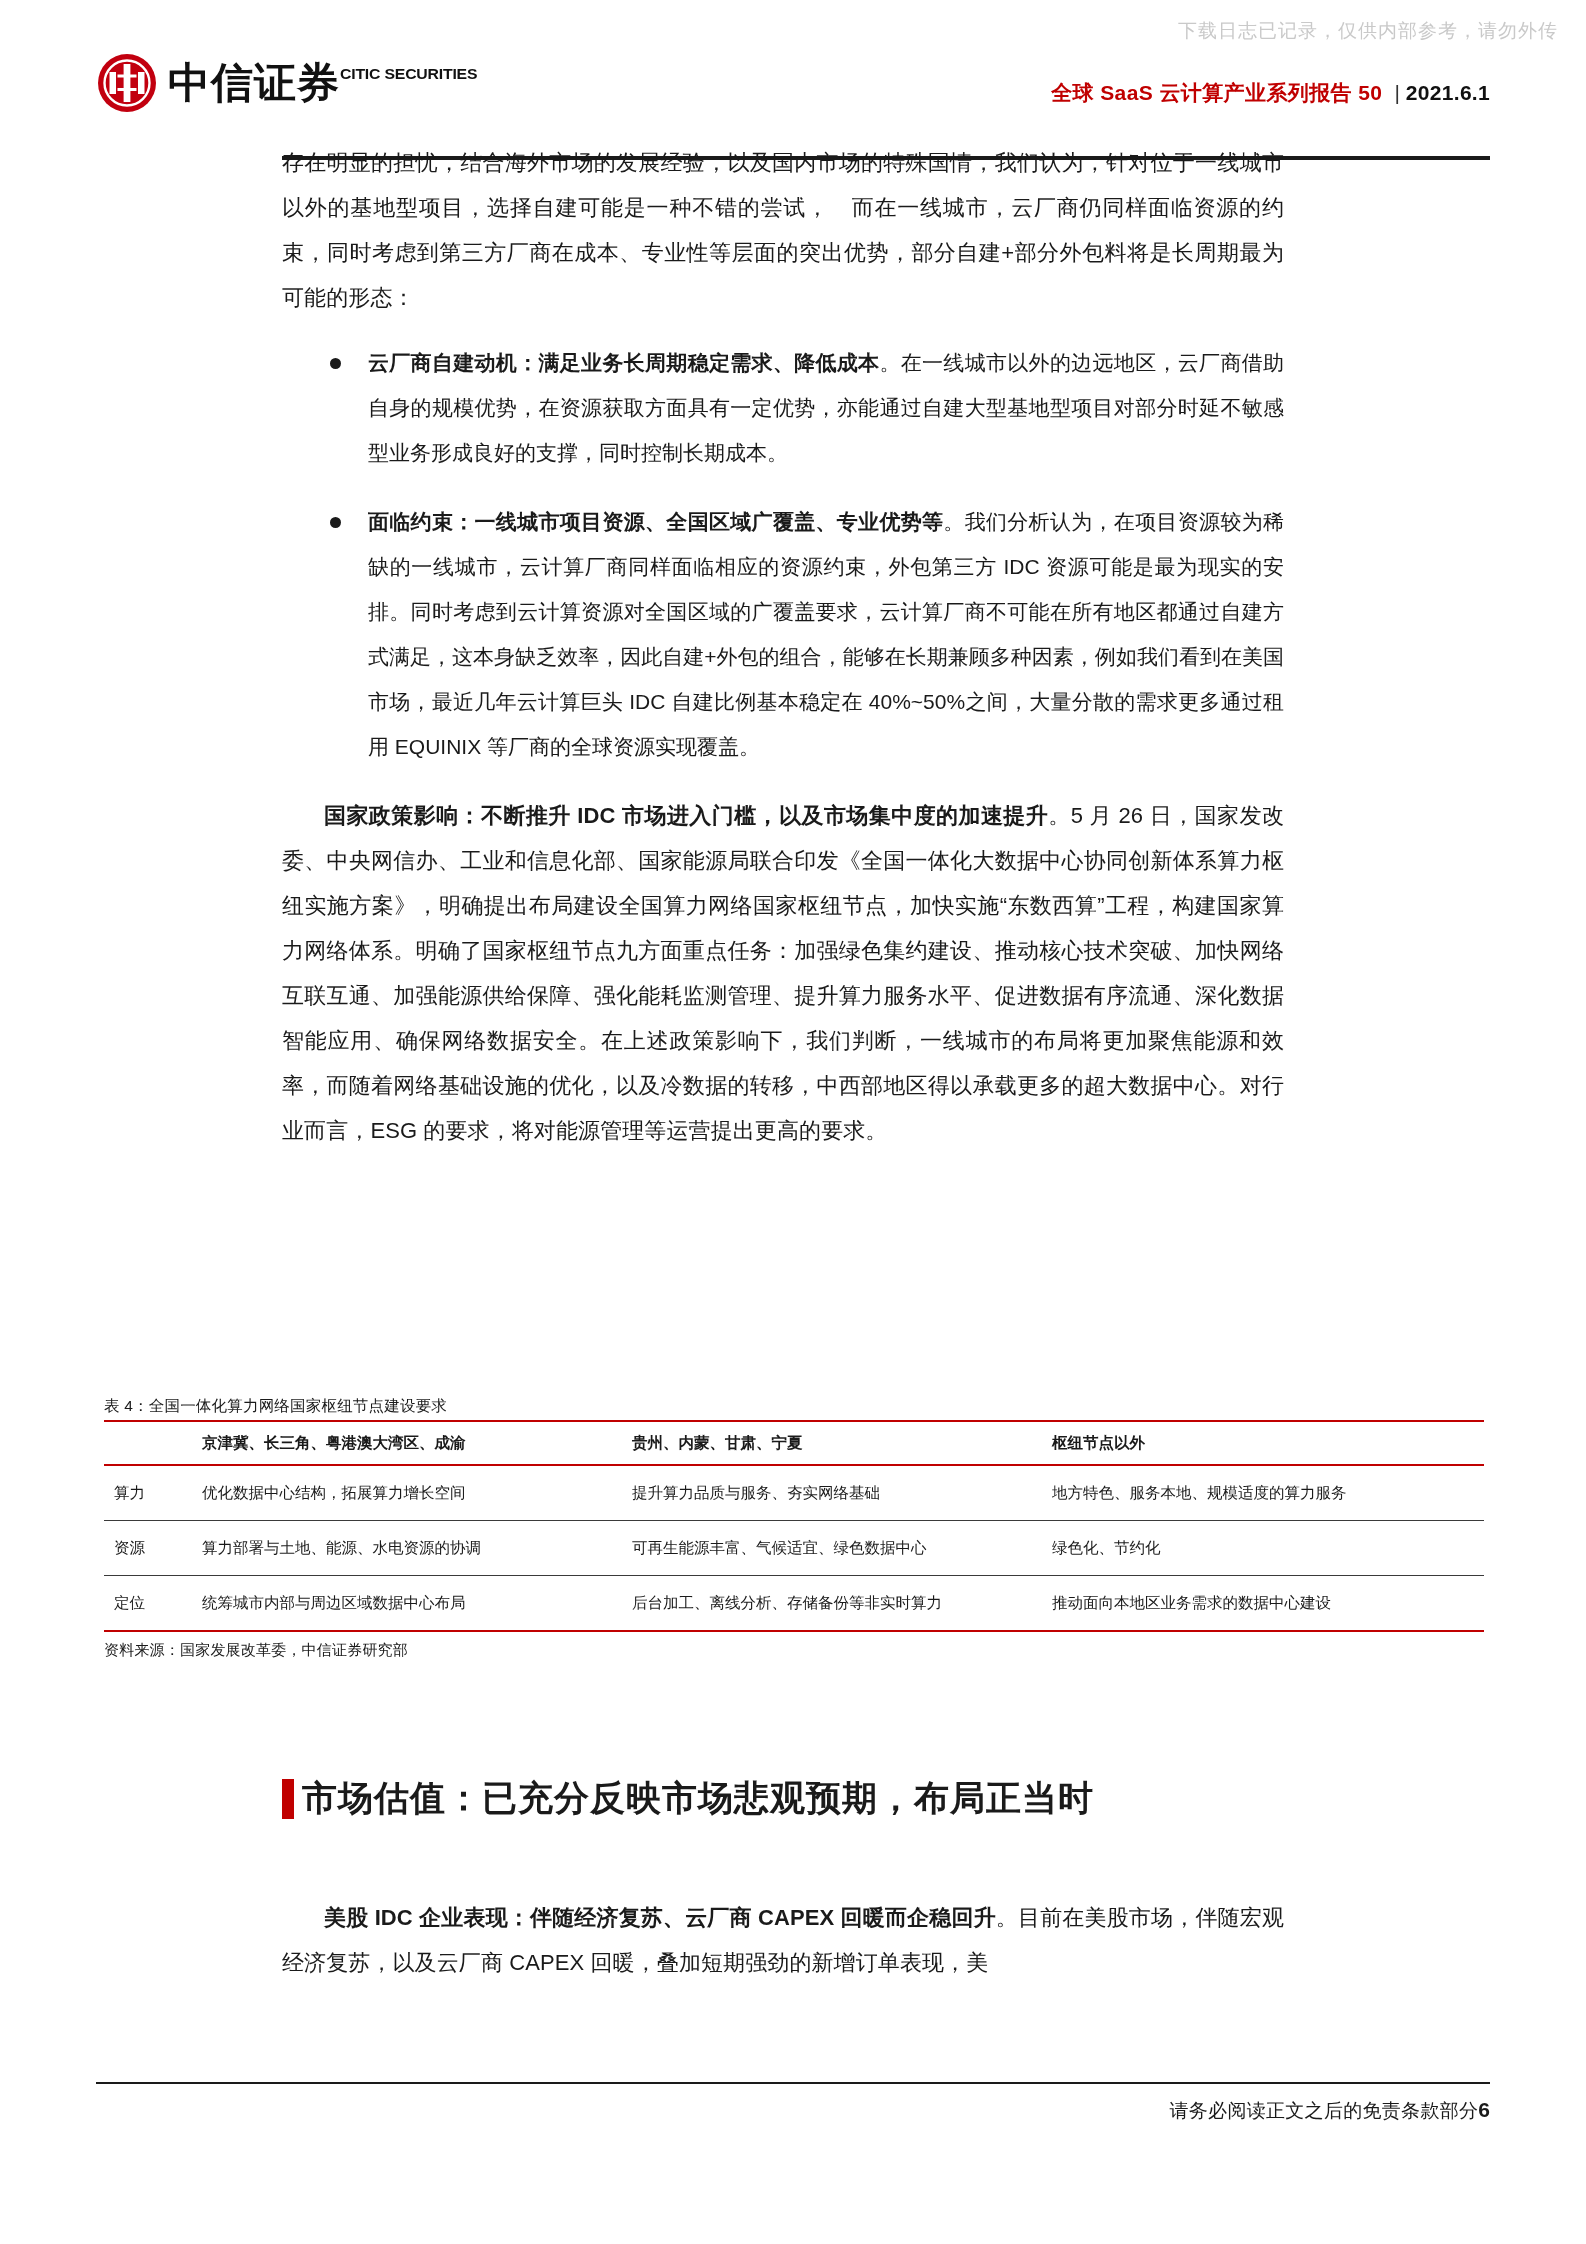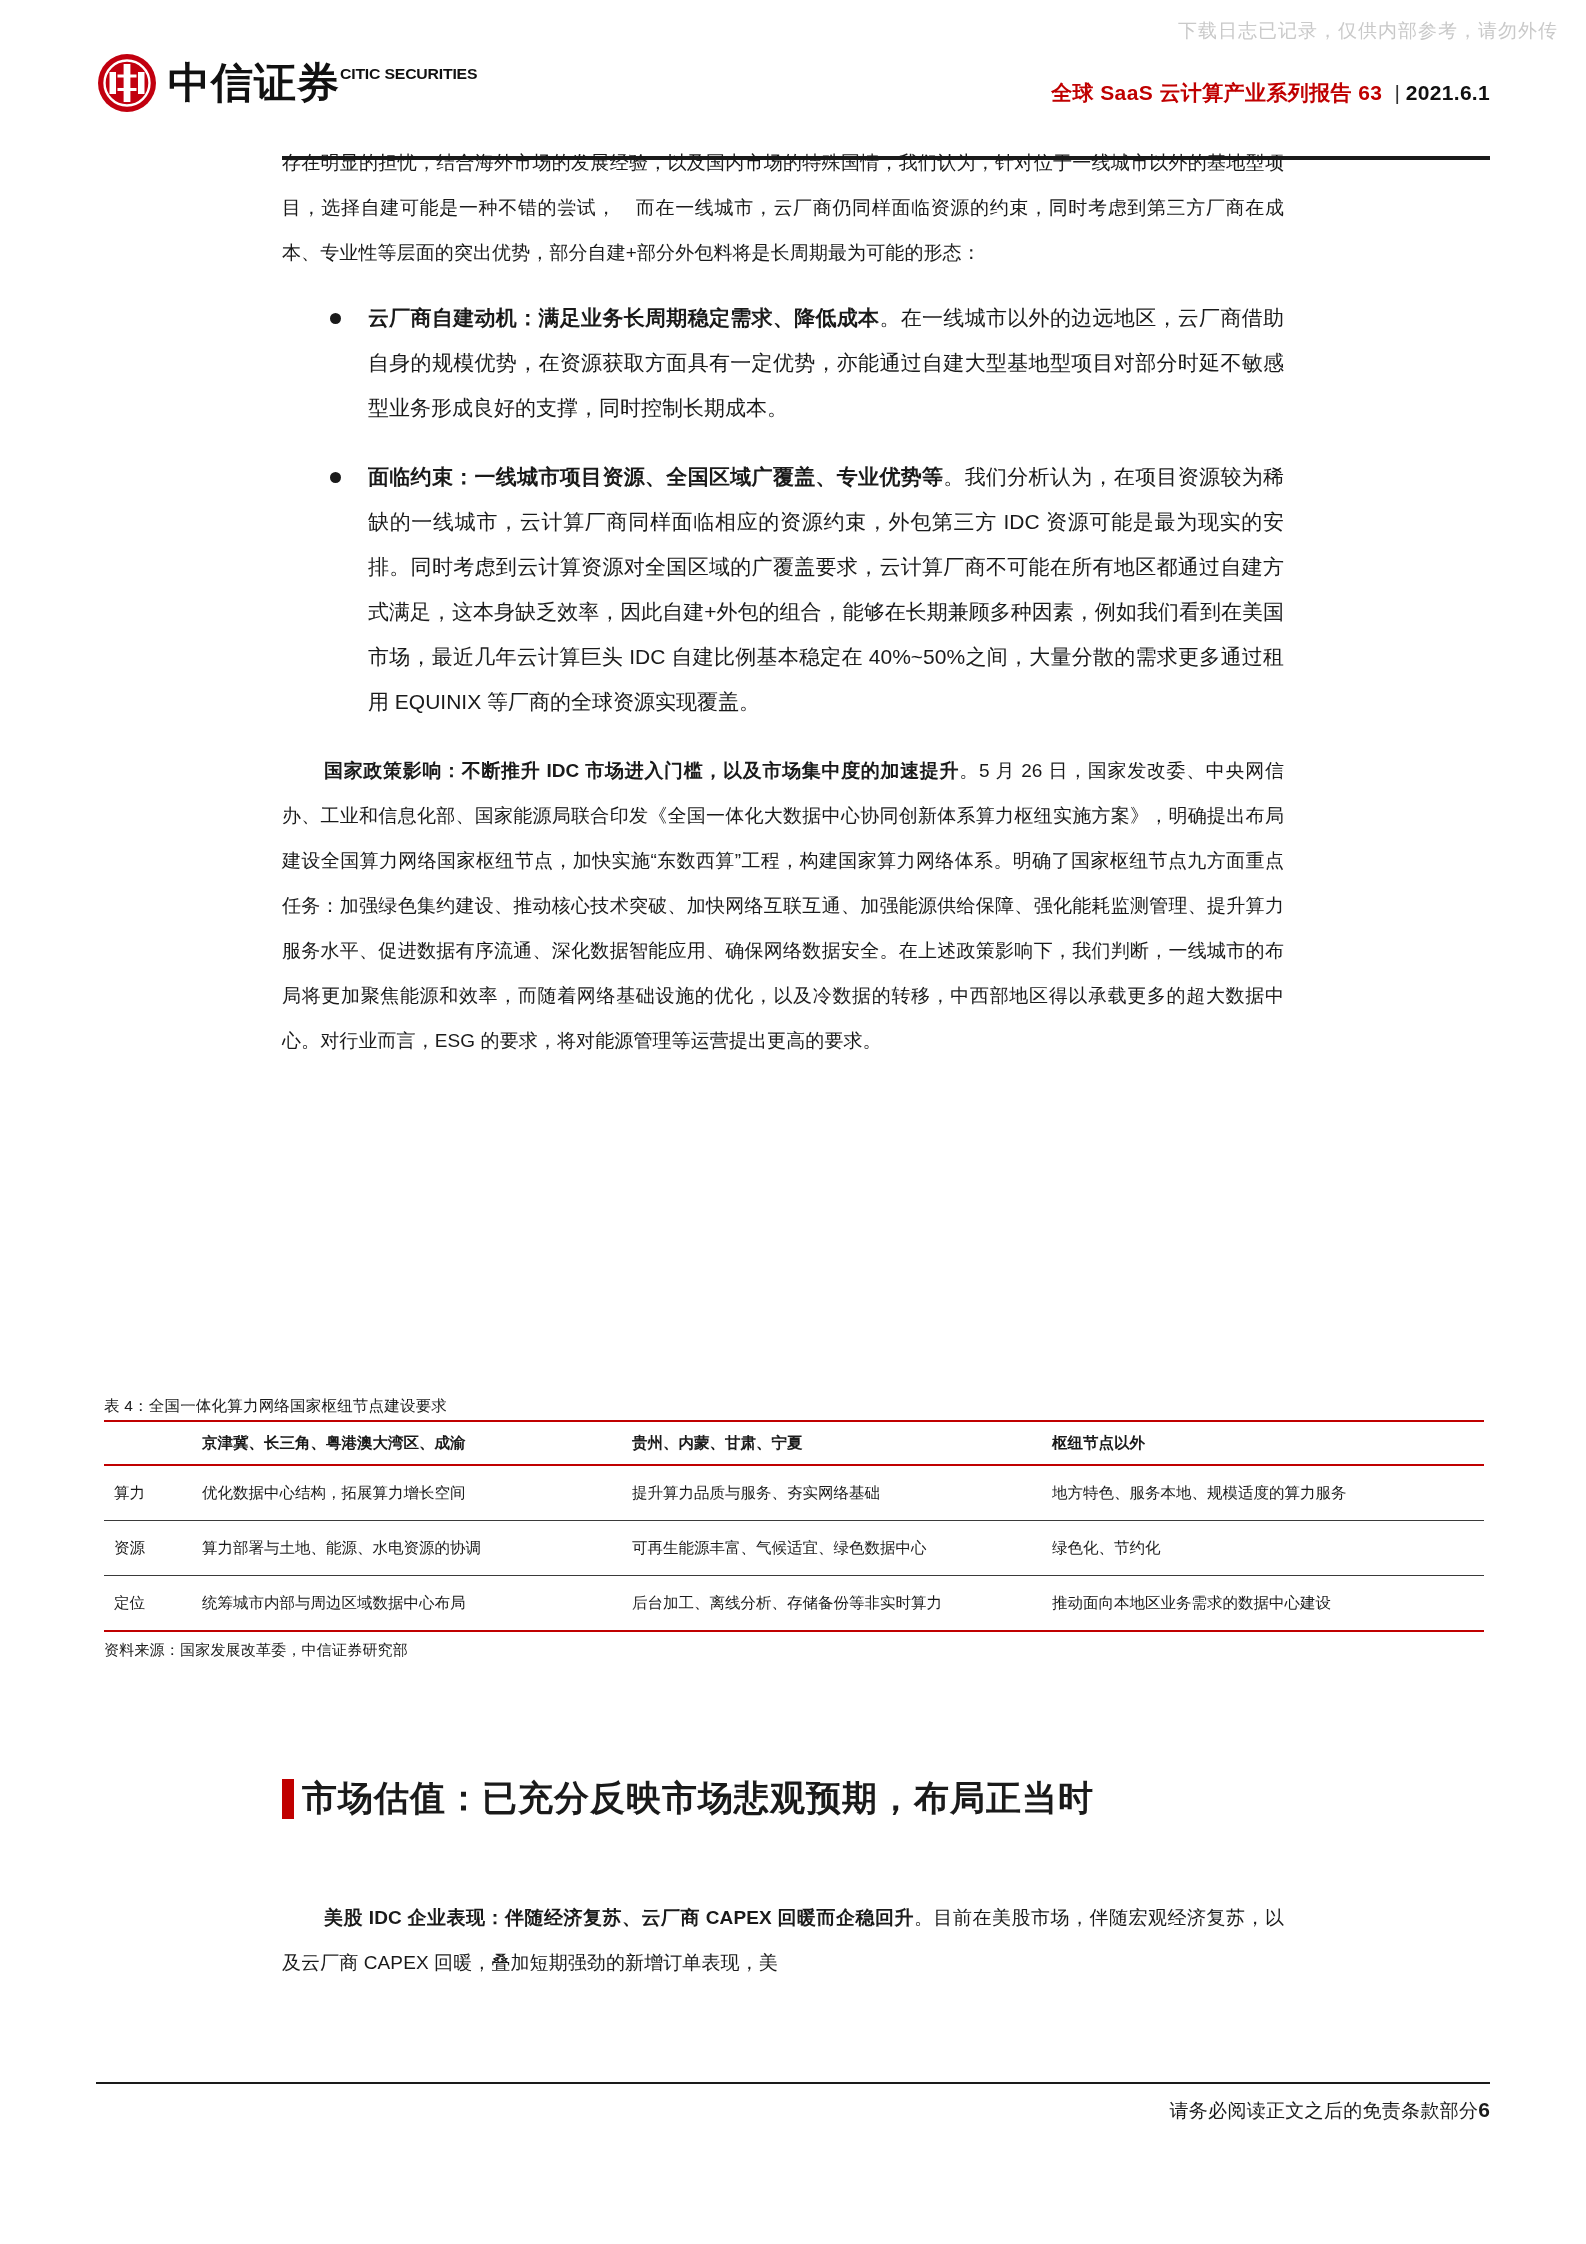--- a/index.html
+++ b/index.html
@@ -107,21 +107,21 @@
   }
 
   
   .content {
     position: absolute;
     top: 140px;
     left: 282px;
     width: 1002px;
   }
   p.body {
-    font-size: 19px;
+    font-size: 22px;
     line-height: 45px;
     text-align: justify;
     text-justify: inter-ideograph;
     color: #1a1a1a;
     letter-spacing: 0.1px;
   }
   .indent { text-indent: 42px; }
   .b { font-weight: bold; }
 
   ul.bullets {
@@ -279,21 +279,21 @@
         <rect x="21.5" y="36" width="19" height="3" fill="#ffffff"></rect>
       </svg>
     </div>
     <div class="logo-text">
       <span class="logo-cn">中信证券</span>
       <span class="logo-en">CITIC SECURITIES</span>
     </div>
   </div>
 
   <div class="header-right">
-    <span class="report-title">全球 SaaS 云计算产业系列报告 63</span>
+    <span class="report-title">全球 SaaS 云计算产业系列报告 50</span>
     <span class="title-divider">|</span>
     <span class="report-date">2021.6.1</span>
   </div>
   <div class="header-rule"></div>
 </div>
 
 <div class="content">
 
   <p class="body">存在明显的担忧，结合海外市场的发展经验，以及国内市场的特殊国情，我们认为，针对位于一线城市以外的基地型项目，选择自建可能是一种不错的尝试，　而在一线城市，云厂商仍同样面临资源的约束，同时考虑到第三方厂商在成本、专业性等层面的突出优势，部分自建+部分外包料将是长周期最为可能的形态：</p>
 

